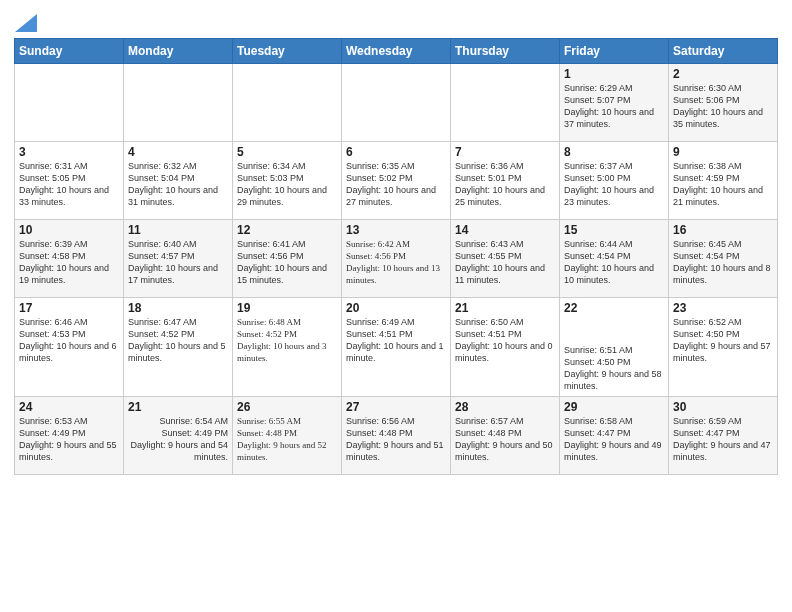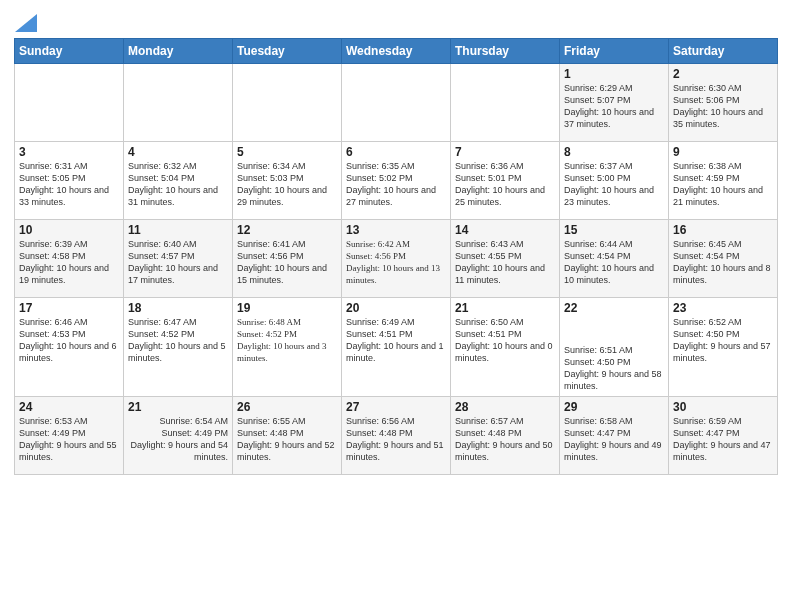--- a/index.html
+++ b/index.html
@@ -284,21 +284,21 @@
 Daylight: 9 hours and 55 minutes.</div>
           </td>
           <td>
             <span class="day-num">21</span>
             <div class="day-info" style="white-space: pre-line; text-align: right;">Sunrise: 6:54 AM
 Sunset: 4:49 PM
 Daylight: 9 hours and 54 minutes.</div>
           </td>
           <td>
             <span class="day-num">26</span>
-            <div class="day-info" style="white-space: pre-line;">Sunrise: 6:55 AM
+            <div class="day-info" style="white-space: pre-line; font-family: Liberation Serif, serif;">Sunrise: 6:55 AM
 Sunset: 4:48 PM
 Daylight: 9 hours and 52 minutes.</div>
           </td>
           <td>
             <span class="day-num">27</span>
             <div class="day-info" style="white-space: pre-line;">Sunrise: 6:56 AM
 Sunset: 4:48 PM
 Daylight: 9 hours and 51 minutes.</div>
           </td>
           <td>

